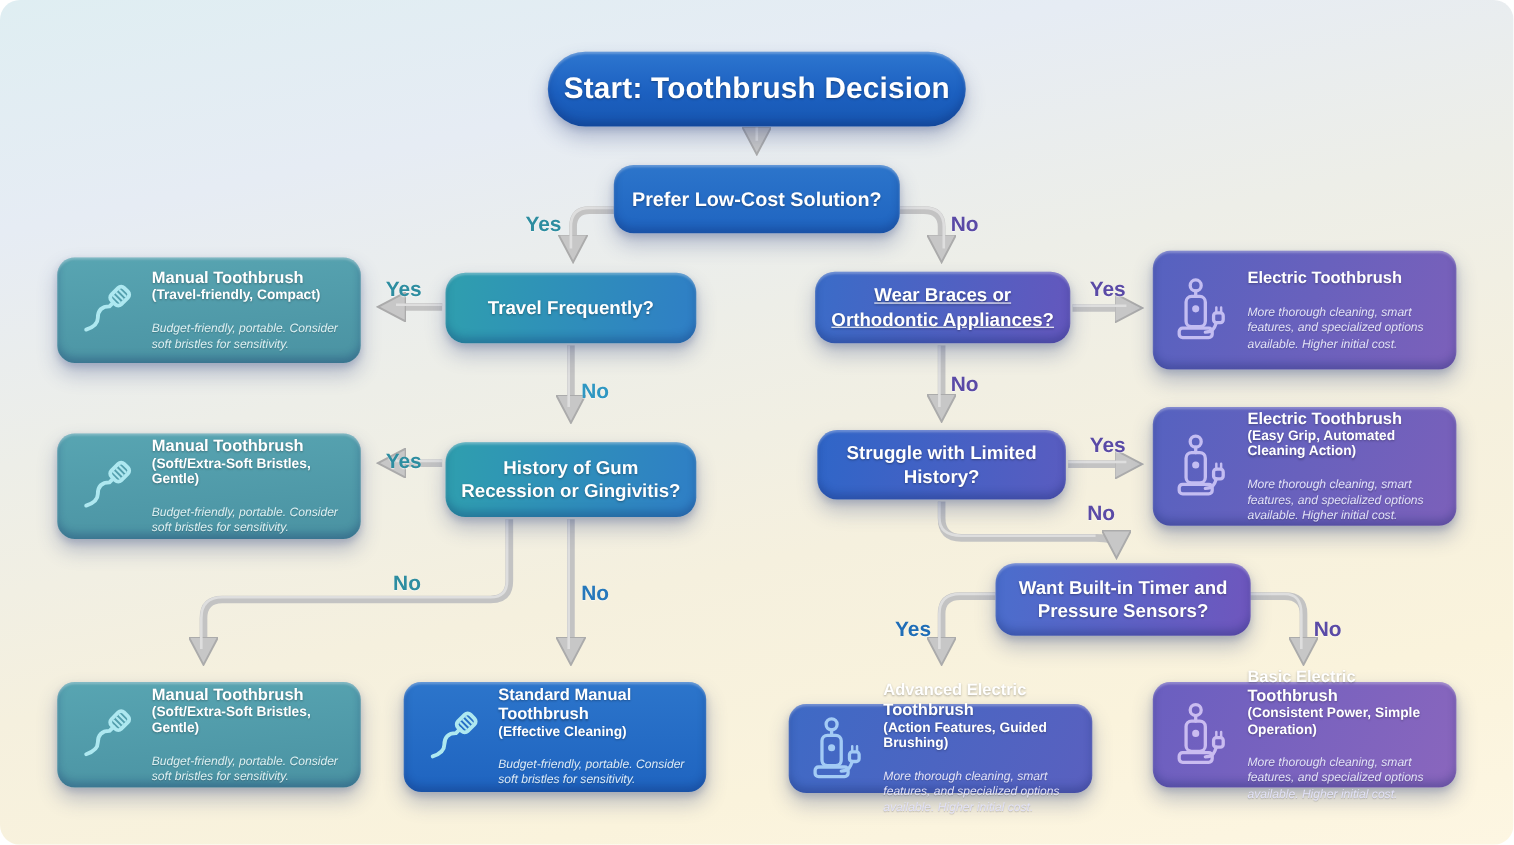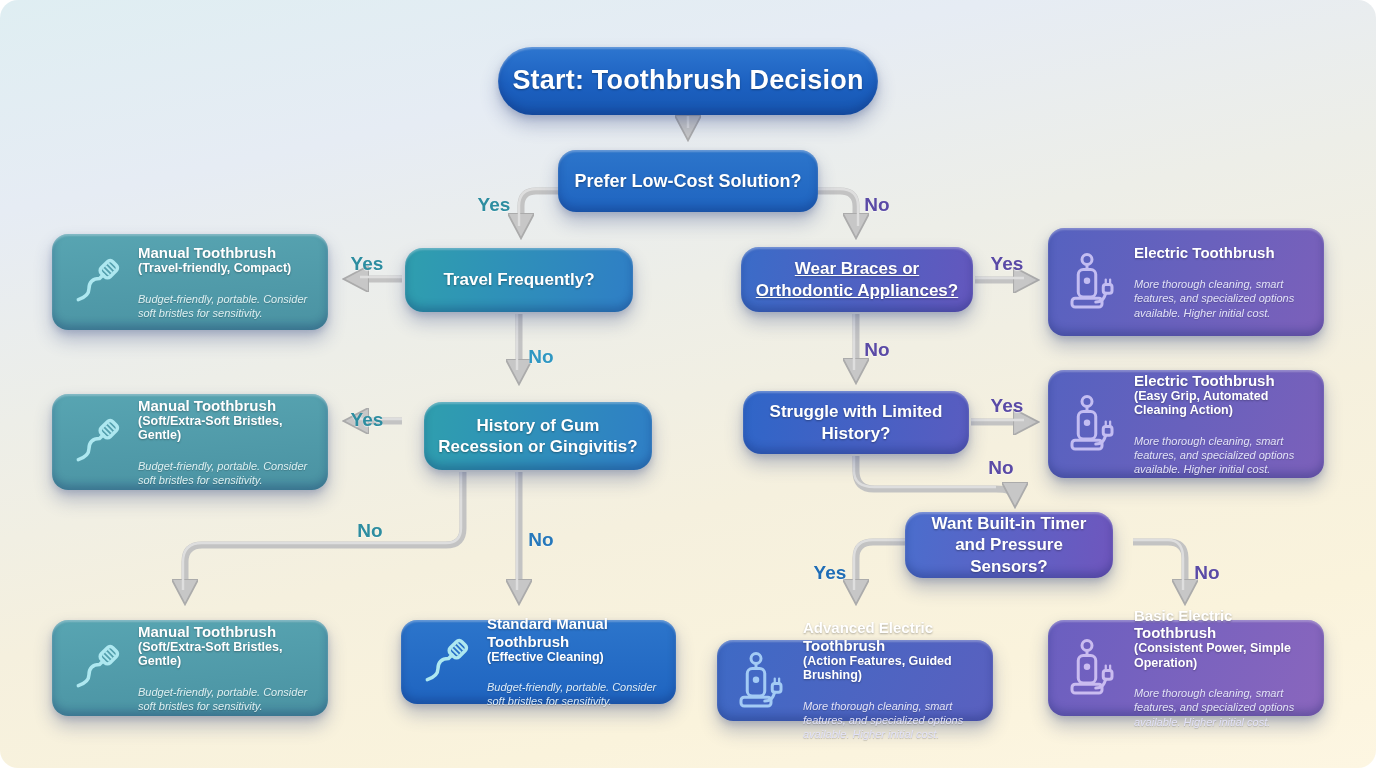--- a/index.html
+++ b/index.html
@@ -96,24 +96,24 @@
   <span class="edge-label lbl-purple" style="left:1007px;top:264px">Yes</span>
   <span class="edge-label lbl-purple" style="left:877px;top:350px">No</span>
   <span class="edge-label lbl-purple" style="left:1007px;top:406px">Yes</span>
   <span class="edge-label lbl-purple" style="left:1001px;top:468px">No</span>
   <span class="edge-label lbl-deepblue" style="left:830px;top:573px">Yes</span>
   <span class="edge-label lbl-purple" style="left:1207px;top:573px">No</span>
 
   <div class="node question start f-start" style="left:498px;top:47px;width:380px;height:68px">Start: Toothbrush Decision</div>
   <div class="node question f-blue" style="left:558px;top:150px;width:260px;height:62px;font-size:18px">Prefer Low-Cost Solution?</div>
   <div class="node question f-tealblue" style="left:405px;top:248px;width:228px;height:64px">Travel Frequently?</div>
-  <div class="node question f-tealblue" style="left:424px;top:402px;width:228px;height:68px">History of Gum Recession or Gingivitis?</div>
+  <div class="node question f-tealblue" style="left:405px;top:402px;width:228px;height:68px">History of Gum Recession or Gingivitis?</div>
   <div class="node question f-bluepurple" style="left:741px;top:247px;width:232px;height:65px">Wear Braces or Orthodontic Appliances?</div>
   <div class="node question f-bluishpurple" style="left:743px;top:391px;width:226px;height:63px">Struggle with Limited History?</div>
-  <div class="node question f-indigo" style="left:905px;top:512px;width:208px;height:66px">Want Built-in Timer and Pressure Sensors?</div>
+  <div class="node question f-indigo" style="left:905px;top:512px;width:232px;height:66px">Want Built-in Timer and Pressure Sensors?</div>
 
   <div class="node terminal f-teal" style="left:52px;top:234px;width:276px;height:96px">
     <div class="icon ic-teal">
       <svg viewBox="0 0 48 48" fill="none" stroke="currentColor" stroke-width="2.8" stroke-linecap="round" stroke-linejoin="round">
         <g transform="rotate(45 24 24)">
           <rect x="19" y="3" width="10" height="13" rx="3"></rect>
           <path d="M21 6.5 H27 M21 9.5 H27 M21 12.5 H27" stroke-width="1.6"></path>
           <path d="M24 16 V20 C20 24 20 28 24 32 C27 35 26 40 24 44"></path>
         </g>
       </svg>
@@ -152,21 +152,21 @@
         </g>
       </svg>
     </div>
     <div class="text">
       <div class="t-title">Manual Toothbrush</div>
       <div class="t-sub">(Soft/Extra-Soft Bristles, Gentle)</div>
       <div class="t-desc">Budget-friendly, portable. Consider soft bristles for sensitivity.</div>
     </div>
   </div>
 
-  <div class="node terminal f-blue" style="left:401px;top:620px;width:275px;height:84px">
+  <div class="node terminal f-blue" style="left:367px;top:620px;width:275px;height:100px">
     <div class="icon ic-teal">
       <svg viewBox="0 0 48 48" fill="none" stroke="currentColor" stroke-width="2.8" stroke-linecap="round" stroke-linejoin="round">
         <g transform="rotate(45 24 24)">
           <rect x="19" y="3" width="10" height="13" rx="3"></rect>
           <path d="M21 6.5 H27 M21 9.5 H27 M21 12.5 H27" stroke-width="1.6"></path>
           <path d="M24 16 V20 C20 24 20 28 24 32 C27 35 26 40 24 44"></path>
         </g>
       </svg>
     </div>
     <div class="text">

